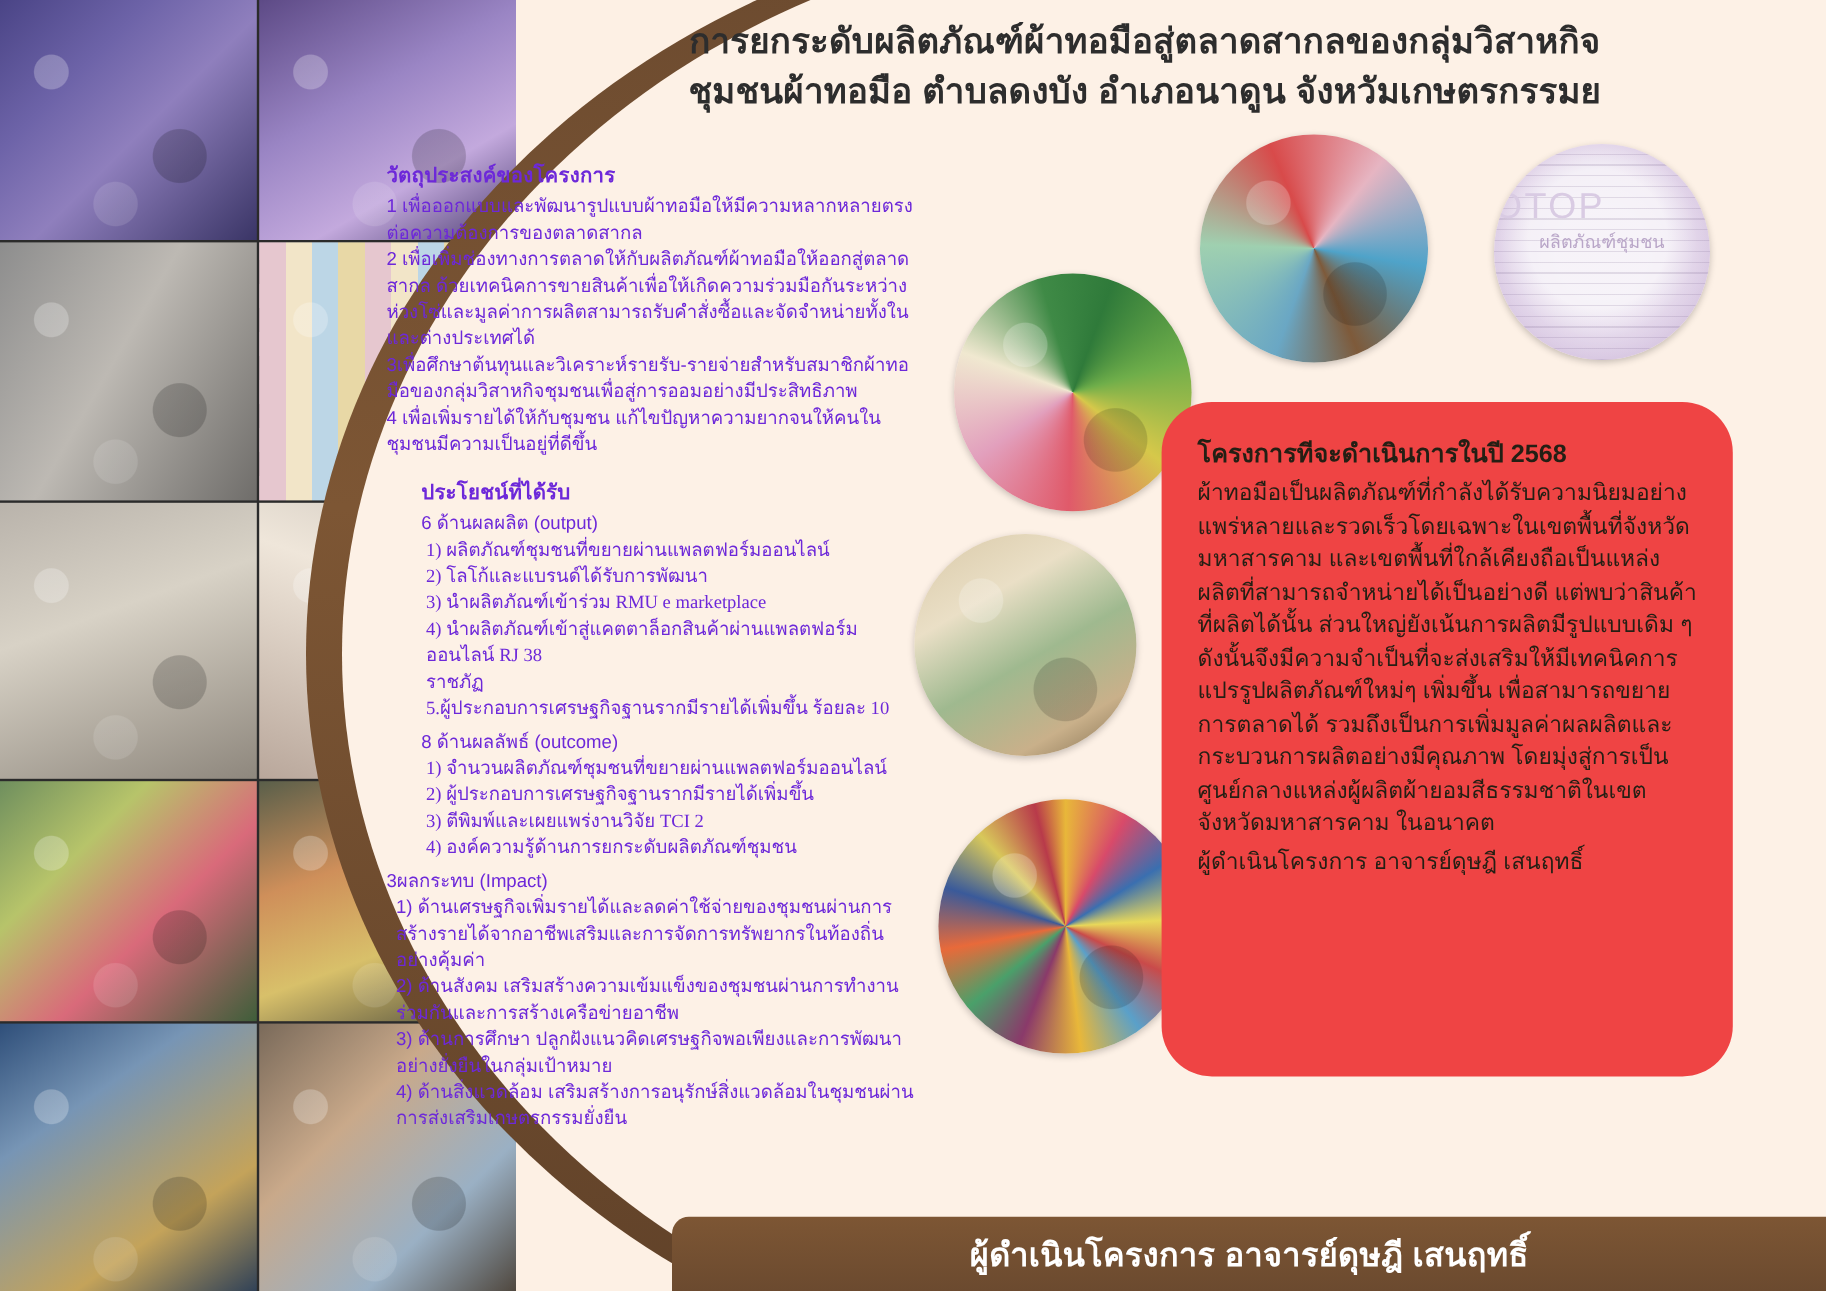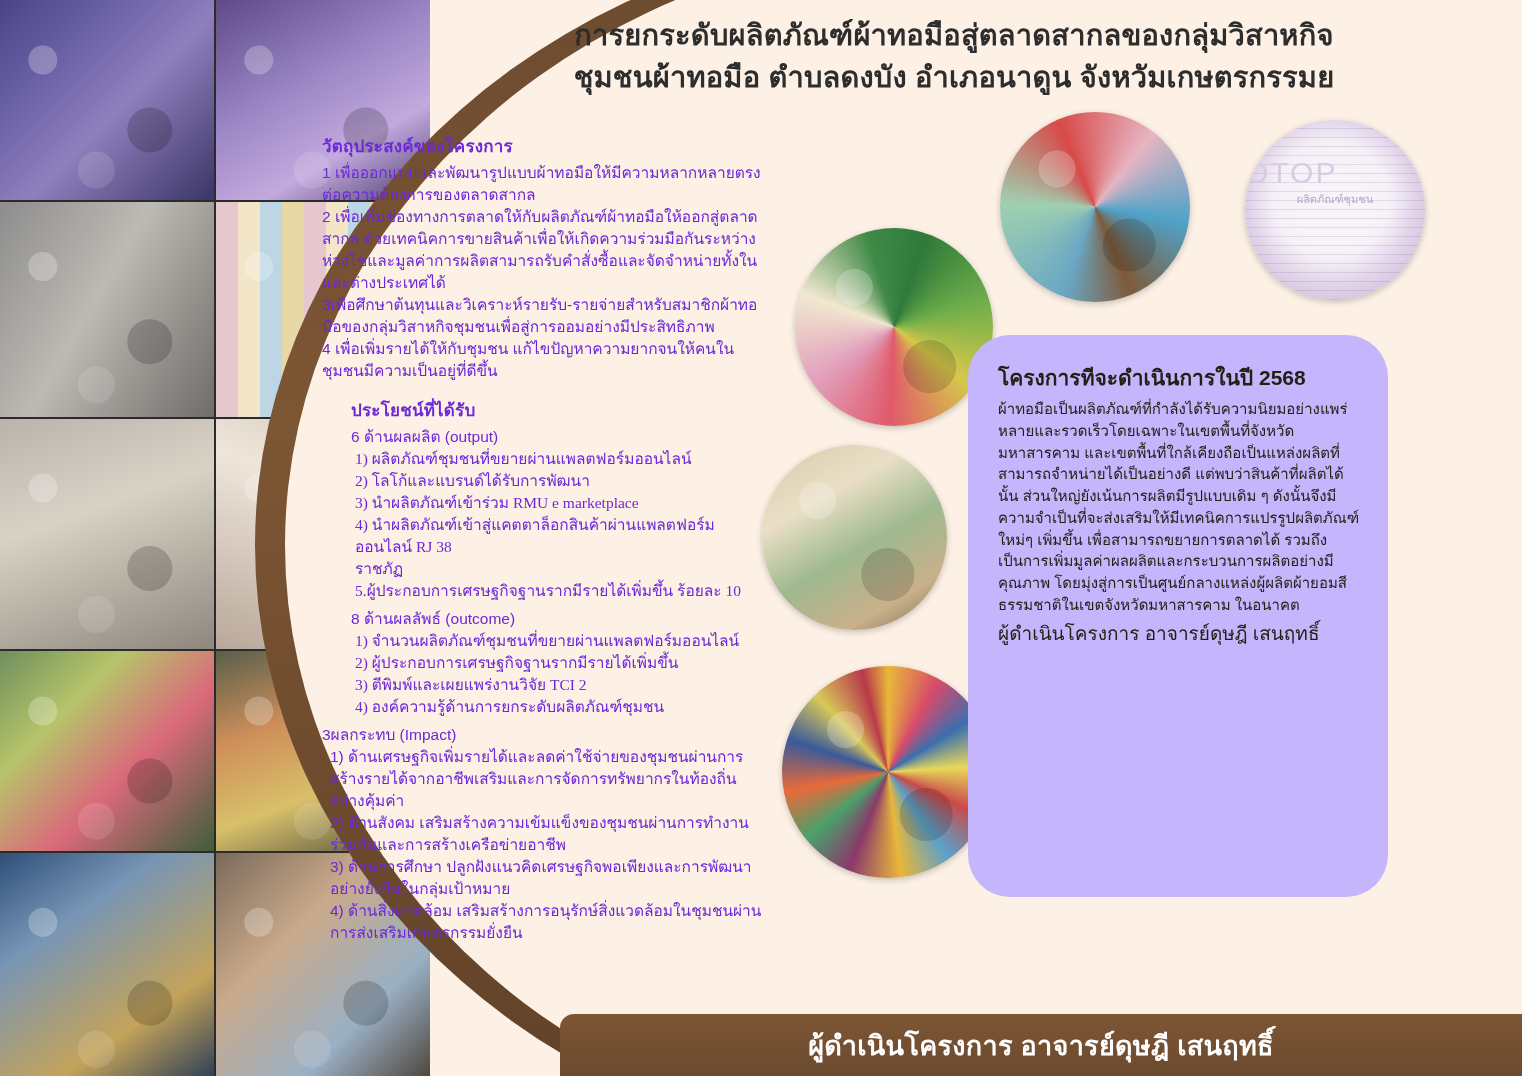--- a/index.html
+++ b/index.html
@@ -136,21 +136,21 @@
     text-align: left;
     font-size: 30px;
     font-weight: normal;
     color: #d9cbe3;
     letter-spacing: 2px;
     z-index: 2;
   }
   .c-otop .otop-sub {
     position: absolute; left: 0; right: 0; top: 70px;
     text-align: center;
-    font-size: 11px;
+    font-size: 15px;
     color: #b9a6c8;
     z-index: 2;
   }
   .c-otop::after {
     background-image:
       repeating-linear-gradient(0deg, rgba(120,100,140,.18) 0 1px, transparent 1px 9px),
       radial-gradient(circle at 50% 50%, rgba(255,255,255,.3) 0 30%, transparent 70%);
   }
   .c-frame {
     left: 762px; top: 445px; width: 185px; height: 185px;
@@ -158,35 +158,35 @@
   }
   .c-fan {
     left: 782px; top: 666px; width: 212px; height: 212px;
     background: conic-gradient(from 0deg,#e8b73a,#d84a6a 8%,#3a6fb0 16%,#e8d85a 24%,#c94a4a 32%,#5aa0c9 40%,#e8b73a 48%,#8a3a6a 56%,#4aa06a 64%,#e86a3a 72%,#3a5a9a 80%,#d8c85a 88%,#b83a4a 96%,#e8b73a 100%);
   }
 
   
   .orange-card {
     position: absolute;
     left: 968px; top: 335px;
-    width: 420px; height: 562px;
-    background: #c4b5fd;
+    width: 476px; height: 562px;
+    background: #ef4444;
     border-radius: 42px;
     padding: 26px 28px 20px 30px;
     box-sizing: border-box;
     color: #241f14;
   }
   .orange-card h3 {
     margin: 0 0 4px 0;
     font-size: 21px;
     font-weight: bold;
   }
   .orange-card p {
     margin: 0;
-    font-size: 15px;
+    font-size: 19px;
     line-height: 1.45;
     white-space: pre-line;
   }
   .orange-card .sig {
     margin-top: 4px;
     font-size: 19px;
     line-height: 1.45;
   }
 
   

